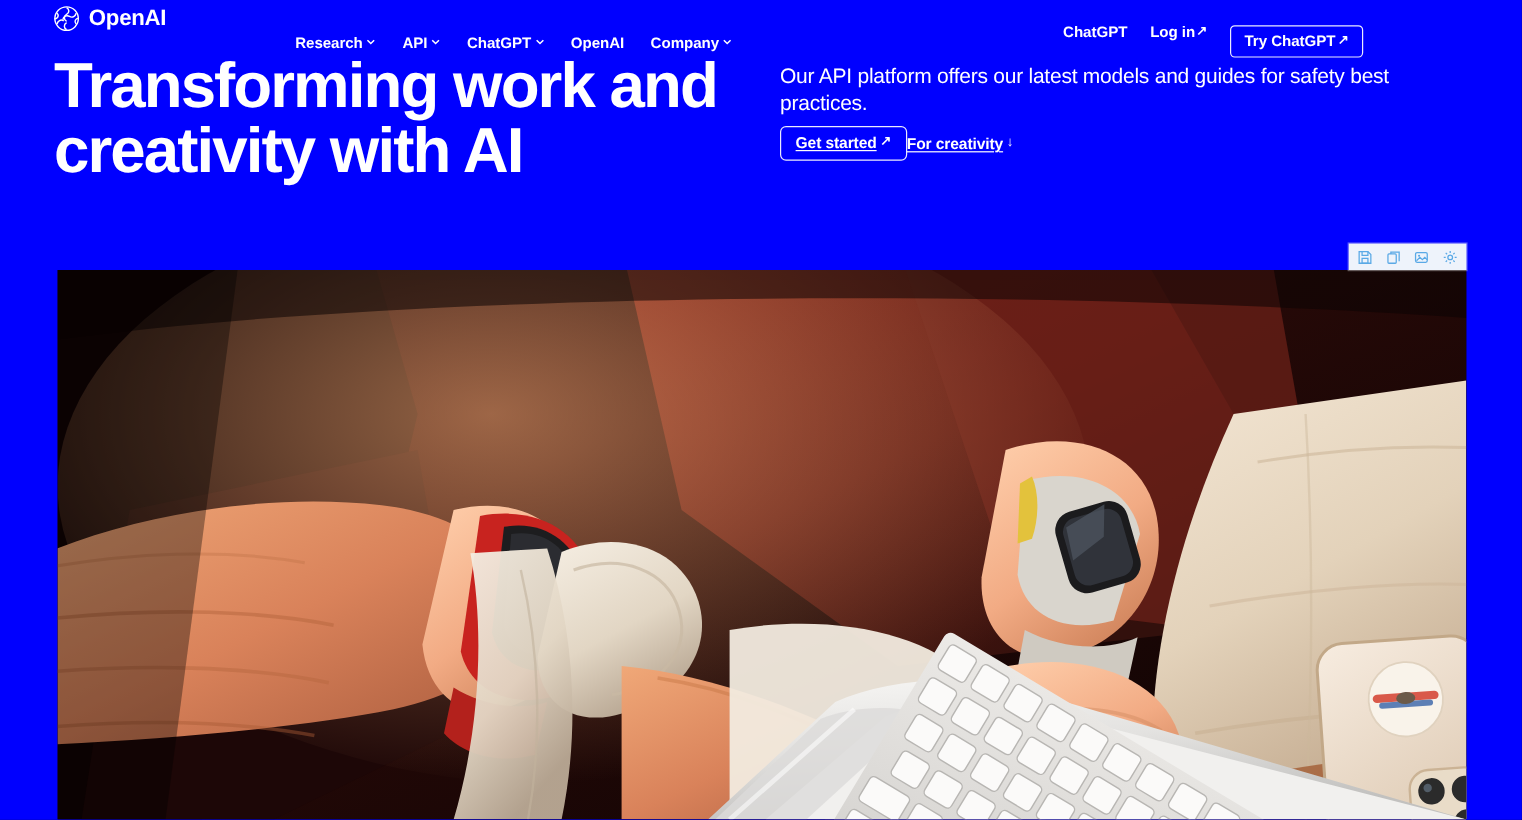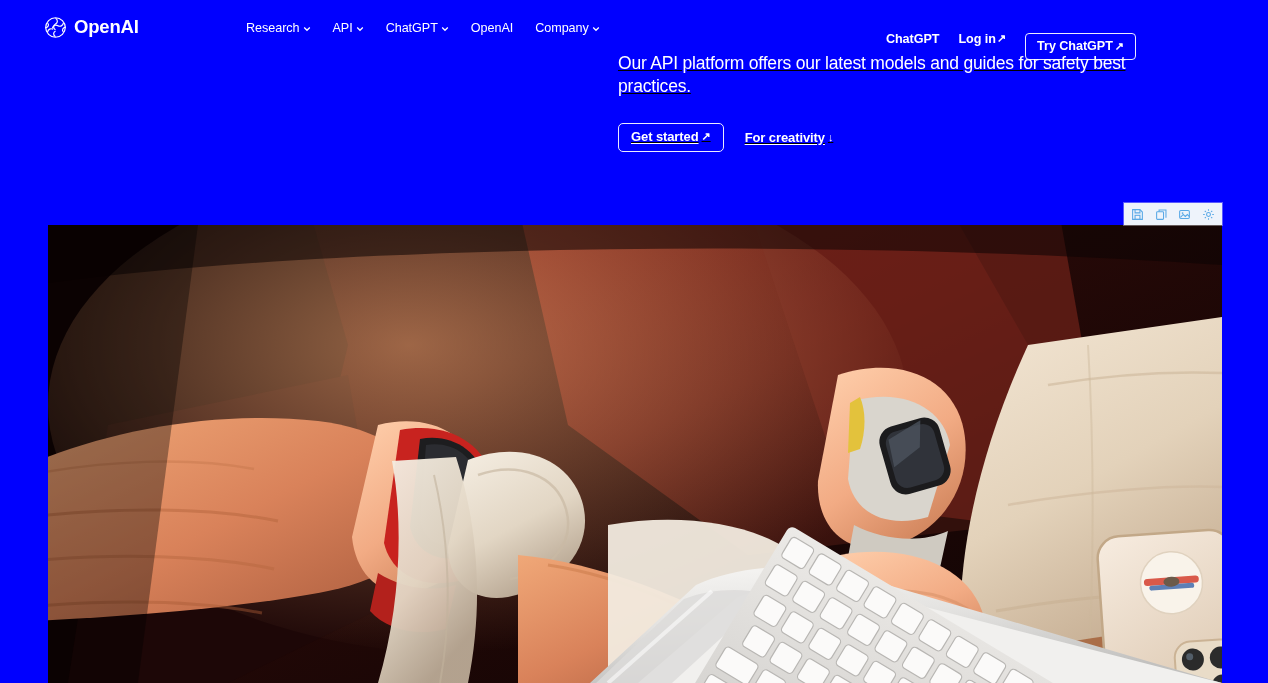--- a/index.html
+++ b/index.html
@@ -7,39 +7,39 @@
     width:1268px; height:683px;
     overflow:hidden;
     background:#0000ff;
     font-family:"Liberation Sans", sans-serif;
     -webkit-font-smoothing:antialiased;
   }
   .page { position:relative; width:1268px; height:683px; background:#0000ff; }
 
   
   .nav {
-    position:absolute; top:12px; left:0; width:1168px; height:34px;
+    position:absolute; top:0; left:0; width:1168px; height:34px;
     display:flex; align-items:center;
   }
   .brand {
     position:absolute; left:44px; top:4px;
     display:flex; align-items:center; gap:7px;
     color:#fff; cursor:pointer;
   }
   .brand-mark { width:23px; height:23px; display:block; }
   .brand-name { font-size:18.5px; font-weight:700; letter-spacing:-0.2px; line-height:1; }
 
   .nav-center {
     position:absolute; left:246px; top:9px;
     display:flex; align-items:center; gap:22px;
   }
   .nav-item {
-    display:flex; align-items:center; gap:3px;
-    color:#fff; font-size:12.6px; font-weight:400; letter-spacing:-0.05px;
-    cursor:pointer; white-space:nowrap;
+    display:flex; align-items:flex-start; gap:3px;
+    color:#fff; font-size:12.6px; font-weight:700; letter-spacing:-0.05px;
+    cursor:pointer; white-space:nowrap;margin-top:20px;
   }
   .chev { width:8px; height:8px; display:block; margin-top:2px; }
 
   .nav-right {
     position:absolute; right:32px; top:5px;
     display:flex; align-items:center; gap:19px;
   }
   .nav-link {
     color:#fff; font-size:12.6px; font-weight:700; letter-spacing:-0.05px;
     cursor:pointer; white-space:nowrap; display:flex; align-items:center; gap:1px;
@@ -57,26 +57,26 @@
   }
   .arrow-ne { font-size:11px; line-height:1; }
 
   
   .hero-title {
     position:absolute; left:45px; top:45px; width:600px;
     color:#fff;
     font-size:53px; line-height:54px;
     font-weight:700; letter-spacing:-1.6px;
   }
-  .hero-right { position:absolute; left:618px; top:52px; width:580px;text-decoration:underline; }
+  .hero-right { position:absolute; left:650px; top:52px; width:580px; }
   .hero-desc {
     color:#fff; font-size:17.5px; line-height:23px;
     font-weight:400; letter-spacing:-0.2px;
   }
-  .hero-cta { display:flex; align-items:center; gap:21px; margin-top:25px; }
+  .hero-cta { display:flex; align-items:center; margin-top:7px; }
   .cta-btn {
     border:1px solid rgba(255,255,255,0.92);
     border-radius:5px;
     padding:5px 12px 7px;
     color:#fff; font-size:13px; font-weight:700; letter-spacing:-0.1px;
     cursor:pointer; display:flex; align-items:center; gap:3px;
     background:transparent; font-family:"Liberation Sans", sans-serif;
   }
   .cta-btn .lbl { text-decoration:underline; text-underline-offset:2px; }
   .cta-link {
@@ -177,20 +177,21 @@
         <span>Log in</span>
         <span class="arrow-ne">↗</span>
       </div>
       <button class="btn-outline">
         <span>Try ChatGPT</span>
         <span class="arrow-ne">↗</span>
       </button>
     </div>
   </nav>
 
+  <h1 class="hero-title">Transforming work and creativity with AI</h1>
 
   <div class="hero-right">
     <p class="hero-desc">Our API platform offers our latest models and guides for safety best practices.</p>
     <div class="hero-cta">
       <button class="cta-btn">
         <span class="lbl">Get started</span>
         <span class="arrow-ne">↗</span>
       </button>
       <div class="cta-link">
         <span class="lbl">For creativity</span>

